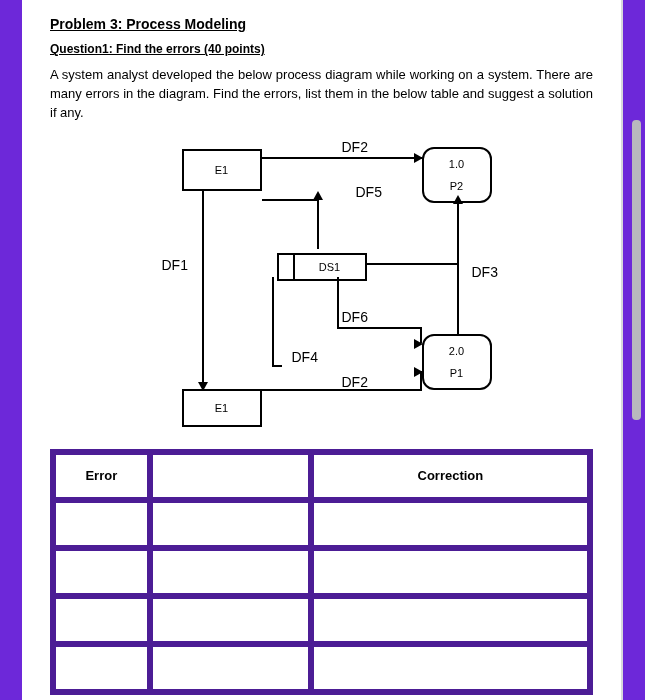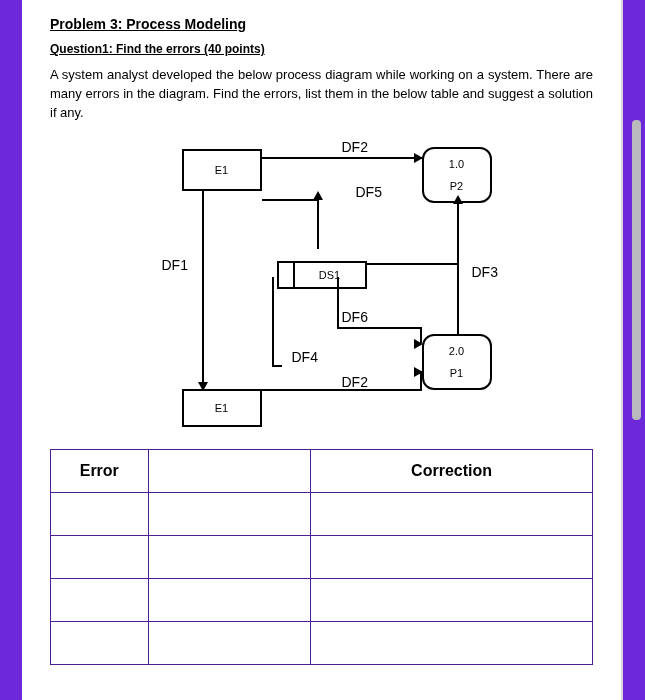--- a/index.html
+++ b/index.html
@@ -132,23 +132,23 @@
     border-bottom: 9px solid #000;
   }
 
   
   table.answer {
     border-collapse: collapse;
     width: 100%;
     margin-top: 18px;
   }
   table.answer td, table.answer th {
-    border: 1px solid #4c1d95;
+    border: 6px solid #4c1d95;
     height: 34px;
-    font-size: 16px;
+    font-size: 13px;
     font-weight: bold;
     padding: 4px 8px;
     text-align: left;
     vertical-align: middle;
   }
   table.answer th {
     text-align: center;
   }
   .col-error { width: 18%; }
   .col-err2  { width: 30%; }
@@ -172,21 +172,21 @@
       <div class="dia-box dia-process" style="left:320px; top:8px; width:70px; height:56px;">
         <div class="pnum">1.0</div>
         <div>P2</div>
       </div>
 
       <div class="dia-box dia-process" style="left:320px; top:195px; width:70px; height:56px;">
         <div class="pnum">2.0</div>
         <div>P1</div>
       </div>
 
-      <div class="dia-box dia-store" style="left:175px; top:122px; width:90px; height:28px; border-left:2px solid #000;">
+      <div class="dia-box dia-store" style="left:175px; top:114px; width:90px; height:28px; border-left:2px solid #000;">
         <div class="cap"></div>
         <div class="lbl">DS1</div>
       </div>
 
       <div class="dia-label" style="left:240px; top:0px;">DF2</div>
       <div class="dia-label" style="left:222px; top:45px;padding-left:32px;">DF5</div>
       <div class="dia-label" style="left:60px; top:118px;">DF1</div>
       <div class="dia-label" style="left:370px; top:125px;">DF3</div>
       <div class="dia-label" style="left:240px; top:170px;">DF6</div>
       <div class="dia-label" style="left:190px; top:210px;">DF4</div>

